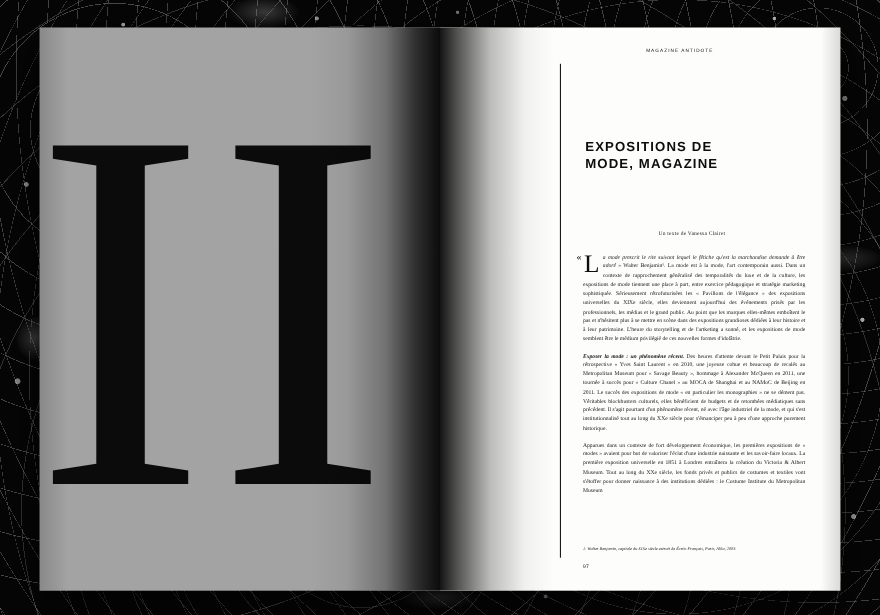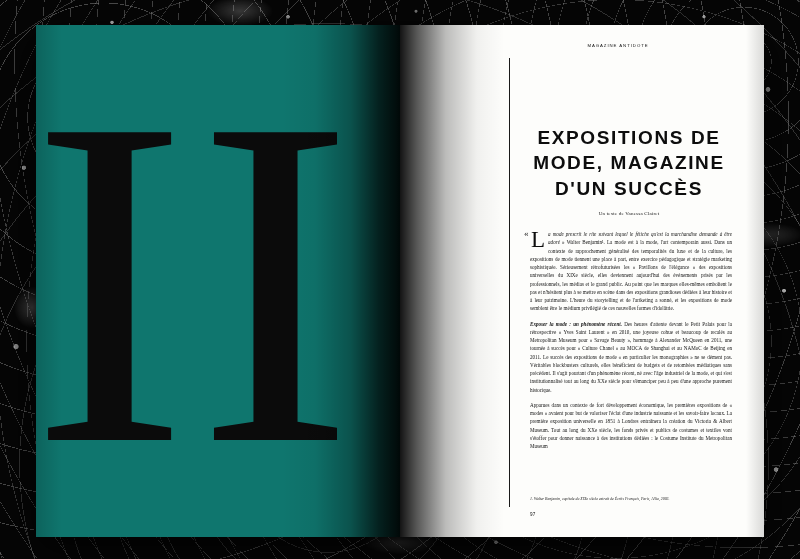--- a/index.html
+++ b/index.html
@@ -74,21 +74,21 @@
     height: 512px;
     display: flex;
     box-shadow: 0 14px 40px rgba(0,0,0,.85);
   }
   .page {
     position: relative;
     overflow: hidden;
   }
   .page-left {
     width: 364px;
-    background: #0f766e;
+    background: #a3a3a3;
   }
   .page-right {
     width: 364px;
     background: #fdfdfb;
   }
 
   
   .gutter-left {
     position: absolute;
     right: 0; top: 0; bottom: 0;
@@ -176,25 +176,25 @@
     background: #1a1a1a;
   }
 
   .headline {
     position: absolute;
     left: 28px;
     right: 24px;
     top: 100px;
     font-family: "Liberation Sans", sans-serif;
     font-weight: 700;
-    font-size: 19px;
+    font-size: 12px;
     line-height: 1.34;
     letter-spacing: .085em;
     color: #0d0d0d;
-    text-align: center;
+    text-align: left;
   }
   .byline {
     position: absolute;
     left: 28px;
     right: 24px;
     top: 186px;
     text-align: center;
     font-family: "Liberation Serif", serif;
     font-size: 5px;
     letter-spacing: .04em;
@@ -277,21 +277,20 @@
     <div class="page page-right">
       <div class="rp-inner">
 
         <div class="running-head">MAGAZINE ANTIDOTE</div>
 
         <div class="vrule"></div>
 
         <div class="headline">
           <div>EXPOSITIONS DE</div>
           <div>MODE, MAGAZINE</div>
-          <div>D'UN SUCCÈS</div>
         </div>
 
         <div class="byline">Un texte de Vanessa Clairet</div>
 
         <div class="body">
 
           <p class="dropcap-para">
             <span class="quotemark">«</span>
             <span class="dropcap">L</span><span class="it">a mode prescrit le rite suivant lequel le fétiche qu'est la marchandise demande à être adoré</span><span> » Walter Benjamin¹. La mode est à la mode, l'art contemporain aussi. Dans un contexte de rapprochement généralisé des temporalités du luxe et de la culture, les expositions de mode tiennent une place à part, entre exercice pédagogique et stratégie marketing sophistiquée. Sérieusement rétrofuturisées les « Pavillons de l'élégance » des expositions universelles du XIXe siècle, elles deviennent aujourd'hui des événements prisés par les professionnels, les médias et le grand public. Au point que les marques elles-mêmes emboîtent le pas et n'hésitent plus à se mettre en scène dans des expositions grandioses dédiées à leur histoire et à leur patrimoine. L'heure du storytelling et de l'artketing a sonné, et les expositions de mode semblent être le médium privilégié de ces nouvelles formes d'idolâtrie.</span>
           </p>

